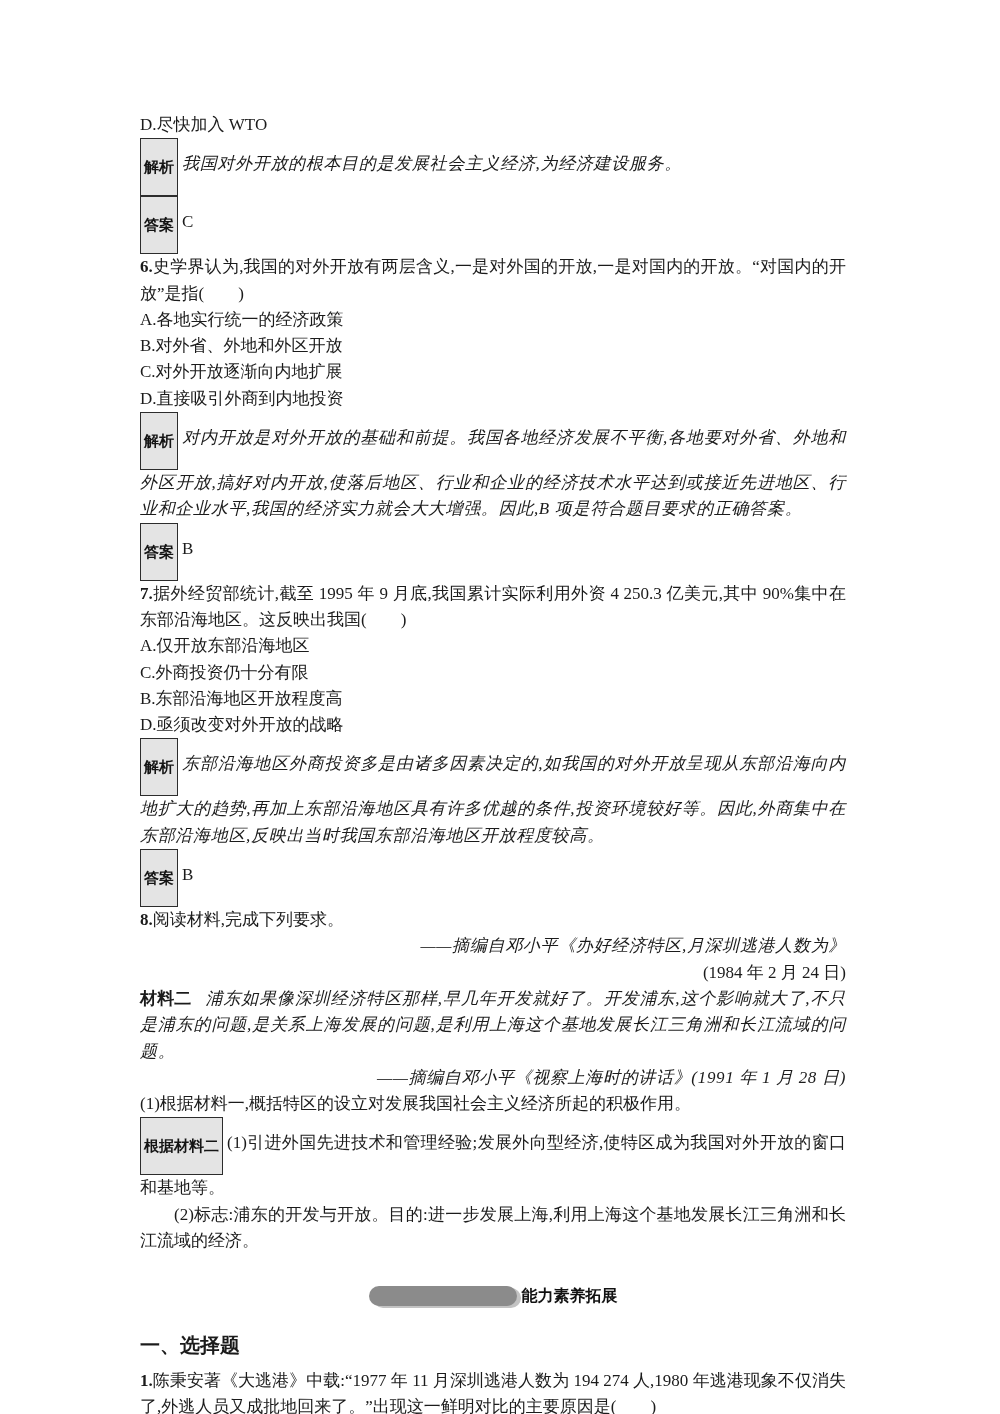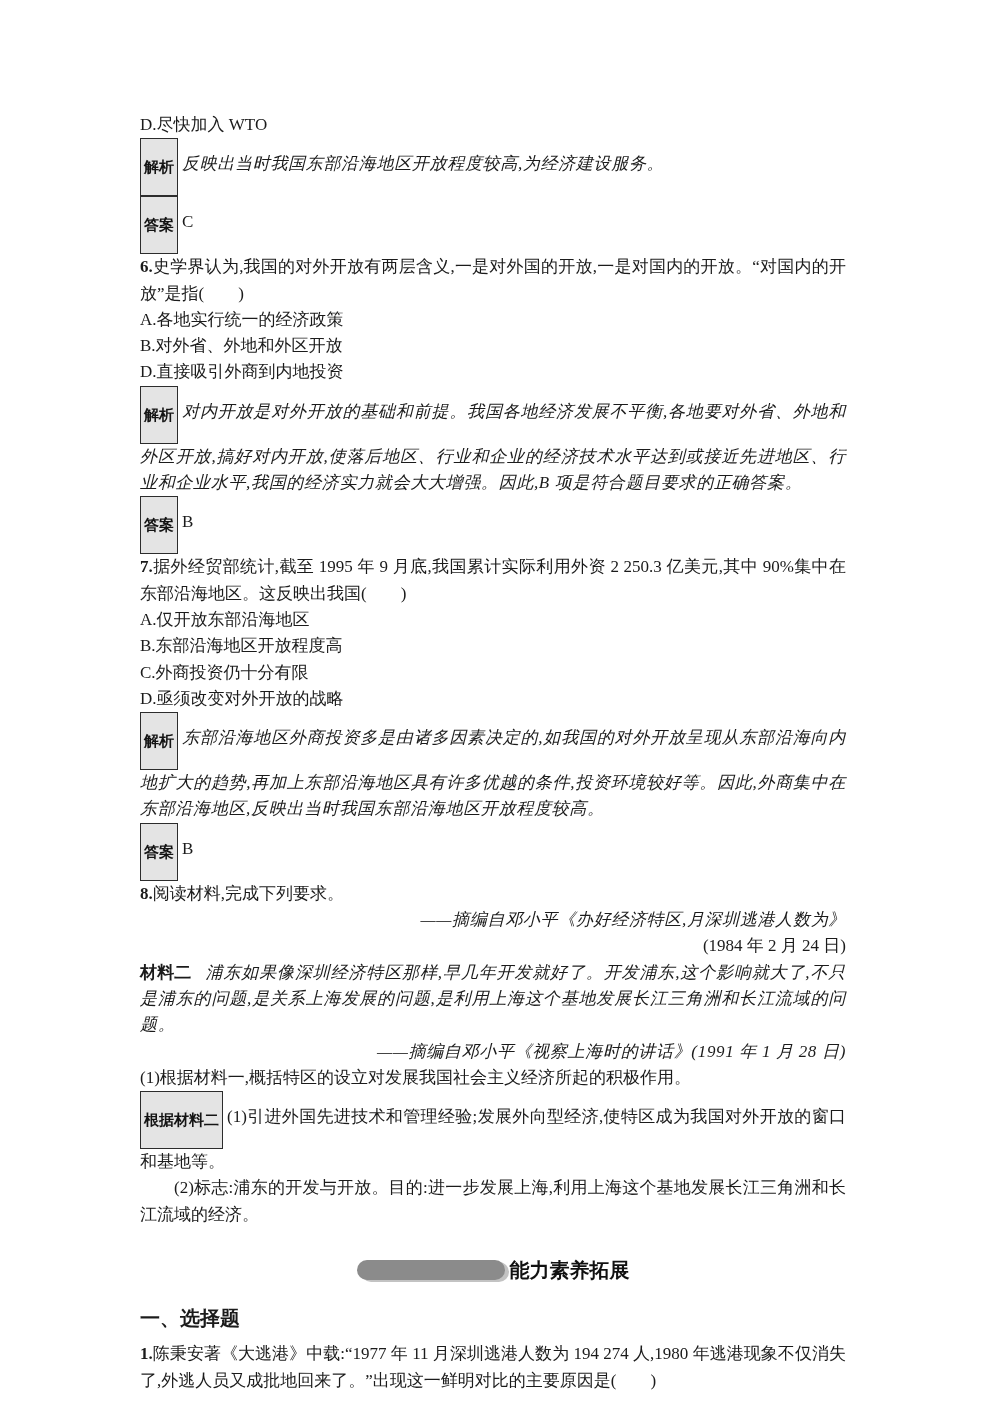--- a/index.html
+++ b/index.html
@@ -55,53 +55,54 @@
     width:148px;height:20px;
     background:#8b8b8b;
     border-radius:11px;
     box-shadow:4px 2px 0 #c3c3c3;
     vertical-align:middle;
     margin-right:5px;
   }
   .banner-text{
     font-family:"Liberation Sans","DejaVu Sans",sans-serif;
     font-weight:bold;
-    font-size:20px;
+    font-size:16px;
     color:#111;
     vertical-align:middle;
   }
   .subheading{
     font-family:Liberation Sans, sans-serif;
     font-weight:bold;
     font-size:20px;
     margin:0 0 8px 0 !important;
     line-height:30px;
   }
 </style>
 </head>
 <body>
 
 <div class="page">
   <div class="content">
 
     <p><span>D.尽快加入 WTO</span></p>
-    <p><span class="box-label">解析</span><span class="kaiti">反映出当时我国东部沿海地区开放程度较高,为经济建设服务。</span></p>
+    <p><span class="box-label">解析</span><span class="kaiti">我国对外开放的根本目的是发展社会主义经济,为经济建设服务。</span></p>
     <p><span class="box-label">答案</span><span>C</span></p>
 
     <p><span class="qnum">6.</span><span>史学界认为,我国的对外开放有两层含义,一是对外国的开放,一是对国内的开放。“对国内的开放”是指(　　)</span></p>
     <p><span>A.各地实行统一的经济政策</span></p>
     <p><span>B.对外省、外地和外区开放</span></p>
+    <p><span>C.对外开放逐渐向内地扩展</span></p>
     <p><span>D.直接吸引外商到内地投资</span></p>
     <p><span class="box-label">解析</span><span class="kaiti">对内开放是对外开放的基础和前提。我国各地经济发展不平衡,各地要对外省、外地和外区开放,搞好对内开放,使落后地区、行业和企业的经济技术水平达到或接近先进地区、行业和企业水平,我国的经济实力就会大大增强。因此,B 项是符合题目要求的正确答案。</span></p>
     <p><span class="box-label">答案</span><span>B</span></p>
 
-    <p><span class="qnum">7.</span><span>据外经贸部统计,截至 1995 年 9 月底,我国累计实际利用外资 2 250.3 亿美元,其中 90%集中在东部沿海地区。这反映出我国(　　)</span></p>
+    <p><span class="qnum">7.</span><span>据外经贸部统计,截至 1995 年 9 月底,我国累计实际利用外资 4 250.3 亿美元,其中 90%集中在东部沿海地区。这反映出我国(　　)</span></p>
     <p><span>A.仅开放东部沿海地区</span></p>
+    <p><span>C.外商投资仍十分有限</span></p>
     <p><span>B.东部沿海地区开放程度高</span></p>
-    <p><span>C.外商投资仍十分有限</span></p>
     <p><span>D.亟须改变对外开放的战略</span></p>
     <p><span class="box-label">解析</span><span class="kaiti">东部沿海地区外商投资多是由诸多因素决定的,如我国的对外开放呈现从东部沿海向内地扩大的趋势,再加上东部沿海地区具有许多优越的条件,投资环境较好等。因此,外商集中在东部沿海地区,反映出当时我国东部沿海地区开放程度较高。</span></p>
     <p><span class="box-label">答案</span><span>B</span></p>
 
     <p><span class="qnum">8.</span><span>阅读材料,完成下列要求。</span></p>
     <p class="kaiti right">——摘编自邓小平《办好经济特区,月深圳逃港人数为》</p>
     <p class="right">(1984 年 2 月 24 日)</p>
     <p class="kaiti"><span class="mat-label">材料二</span><span>浦东如果像深圳经济特区那样,早几年开发就好了。开发浦东,这个影响就大了,不只是浦东的问题,是关系上海发展的问题,是利用上海这个基地发展长江三角洲和长江流域的问题。</span></p>
     <p class="kaiti right">——摘编自邓小平《视察上海时的讲话》(1991 年 1 月 28 日)</p>
     <p>(1)根据材料一,概括特区的设立对发展我国社会主义经济所起的积极作用。</p>

